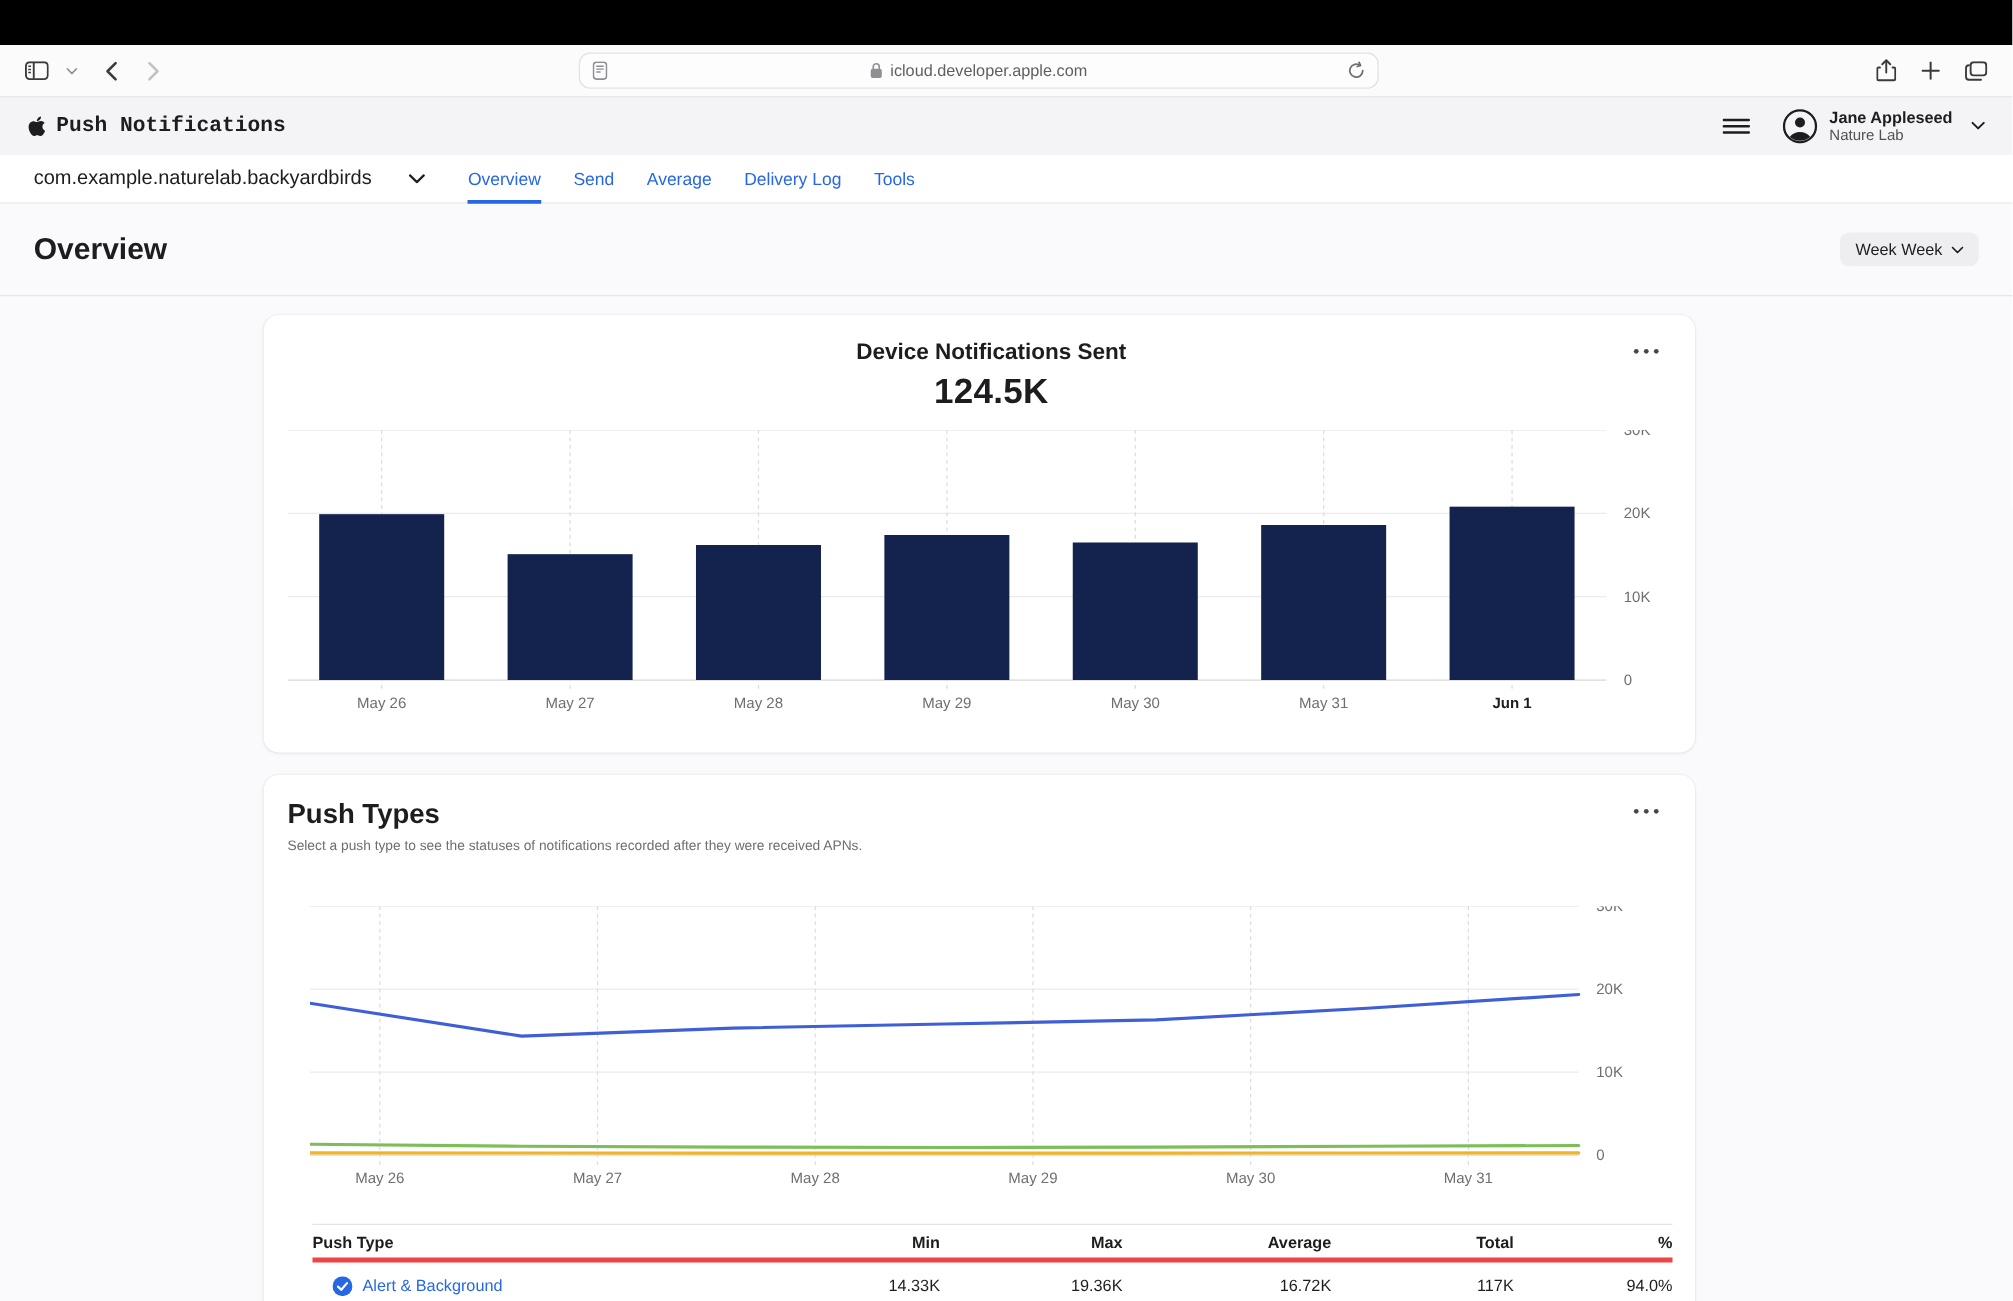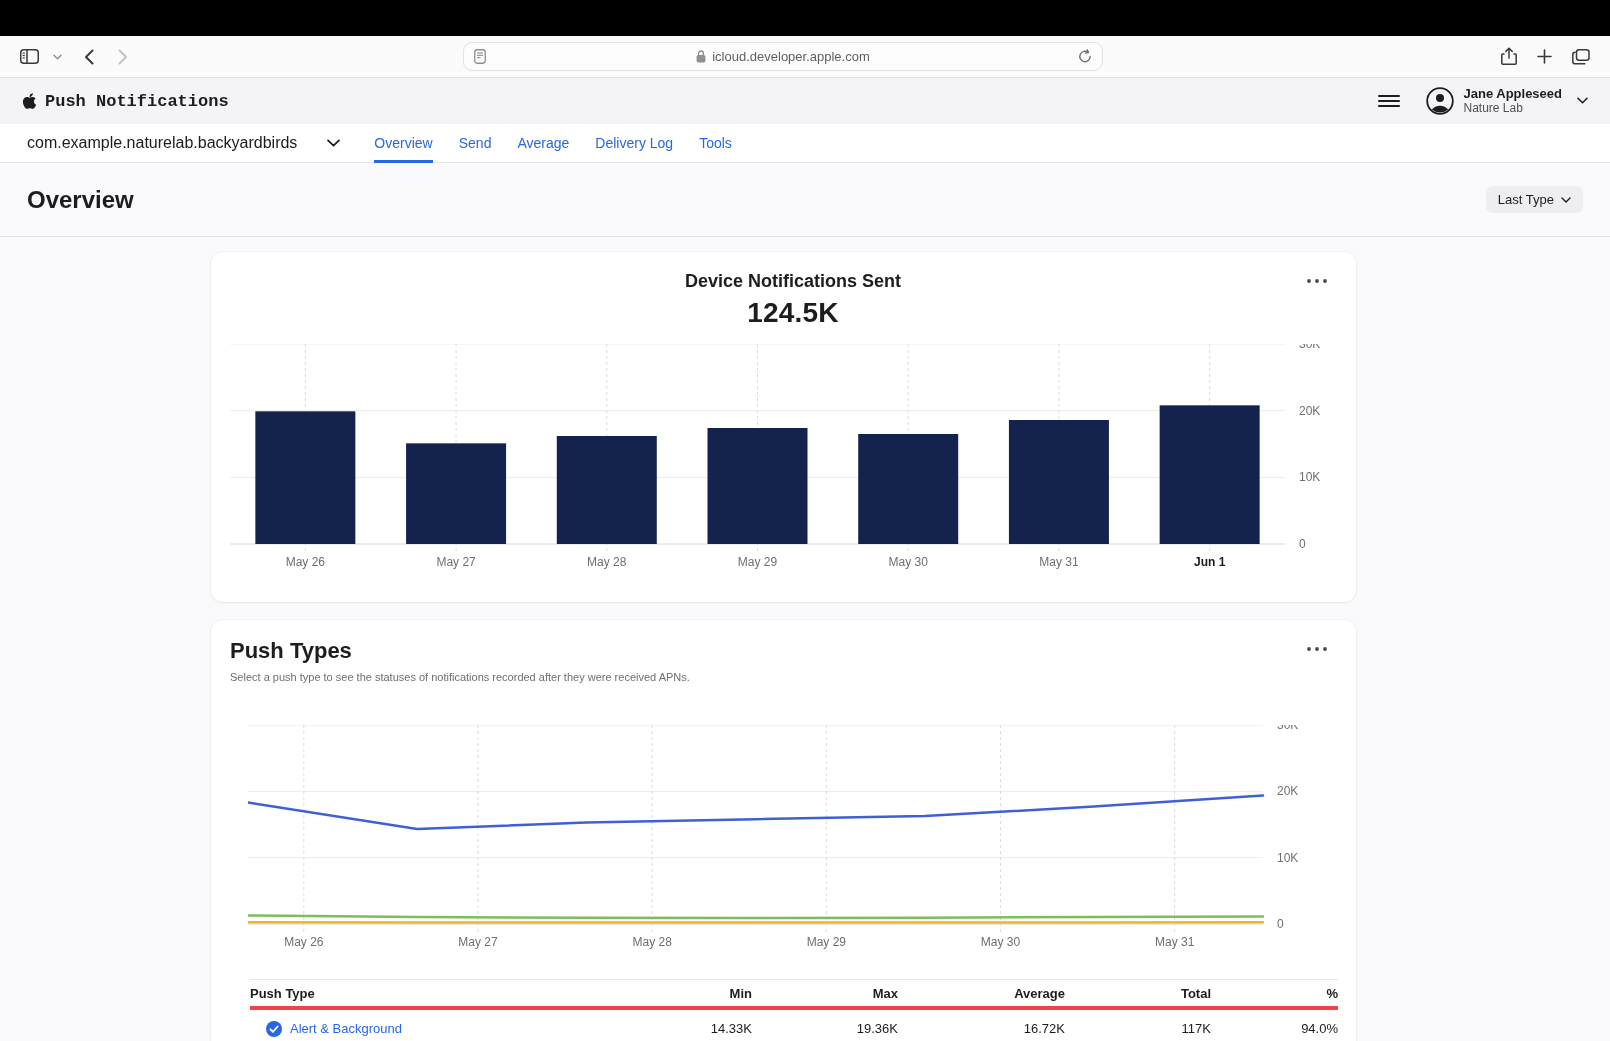--- a/index.html
+++ b/index.html
@@ -204,21 +204,21 @@
     <div class="tab">Average</div>
     <div class="tab">Delivery Log</div>
     <div class="tab">Tools</div>
   </div>
 </div>
 
 <div class="page">
   <div class="page-head">
     <div class="page-title">Overview</div>
     <button class="range-btn">
-      <span>Last Type</span>
+      <span>Week Week</span>
       <svg width="10" height="6" viewBox="0 0 10 6">
           <polyline points="1,1 5,5 9,1" fill="none" stroke="#1d1d1f" stroke-width="1.4" stroke-linecap="round" stroke-linejoin="round"></polyline>
         </svg>
     </button>
   </div>
 
   <div class="card card-1">
     <button class="more-btn">
       <svg width="22" height="6" viewBox="0 0 22 6">
           <circle cx="3" cy="3" r="1.9" fill="#48484a"></circle>

